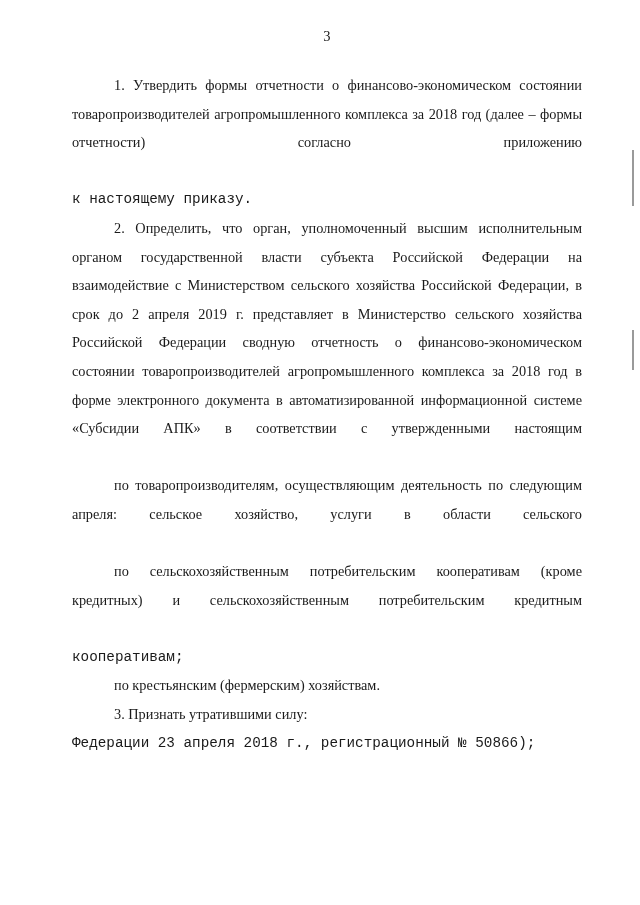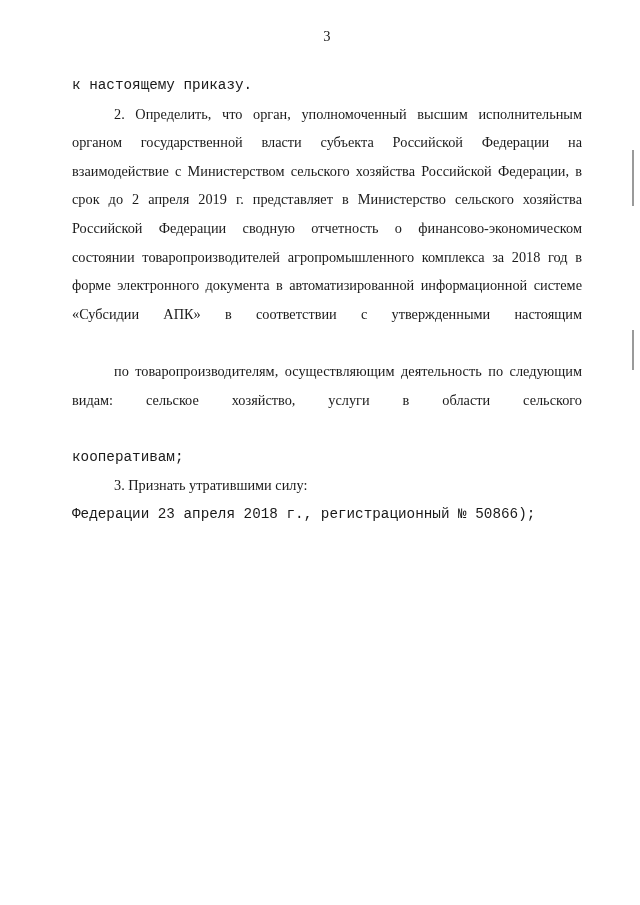--- a/index.html
+++ b/index.html
@@ -61,24 +61,27 @@
   .edge-mark.m2 { top: 330px; height: 40px; }
 </style>
 </head>
 <body>
 
 <div class="page">
 
   <div class="page-number">3</div>
 
   <div class="body-text">
+    <p class="">1. Утвердить формы отчетности о финансово-экономическом состоянии товаропроизводителей агропромышленного комплекса за 2018 год (далее – формы отчетности) согласно приложению</p>
     <p class="noindent nostretch">к настоящему приказу.</p>
     <p class="">2. Определить, что орган, уполномоченный высшим исполнительным органом государственной власти субъекта Российской Федерации на взаимодействие с Министерством сельского хозяйства Российской Федерации, в срок до 2 апреля 2019 г. представляет в Министерство сельского хозяйства Российской Федерации сводную отчетность о финансово-экономическом состоянии товаропроизводителей агропромышленного комплекса за 2018 год в форме электронного документа в автоматизированной информационной системе «Субсидии АПК» в соответствии с утвержденными настоящим</p>
-    <p class="">по товаропроизводителям, осуществляющим деятельность по следующим видам: сельское хозяйство, услуги в области сельского</p>
+    <p class="">по товаропроизводителям, осуществляющим деятельность по следующим апреля: сельское хозяйство, услуги в области сельского</p>
+    <p class="">по сельскохозяйственным потребительским кооперативам (кроме кредитных) и сельскохозяйственным потребительским кредитным</p>
     <p class="noindent nostretch">кооперативам;</p>
+    <p class="nostretch">по крестьянским (фермерским) хозяйствам.</p>
     <p class="nostretch">3. Признать утратившими силу:</p>
     <p class="noindent nostretch">Федерации 23 апреля 2018 г., регистрационный № 50866);</p>
 
   </div>
 
   <div class="edge-mark m1"></div>
   <div class="edge-mark m2"></div>
 
 </div>
 

